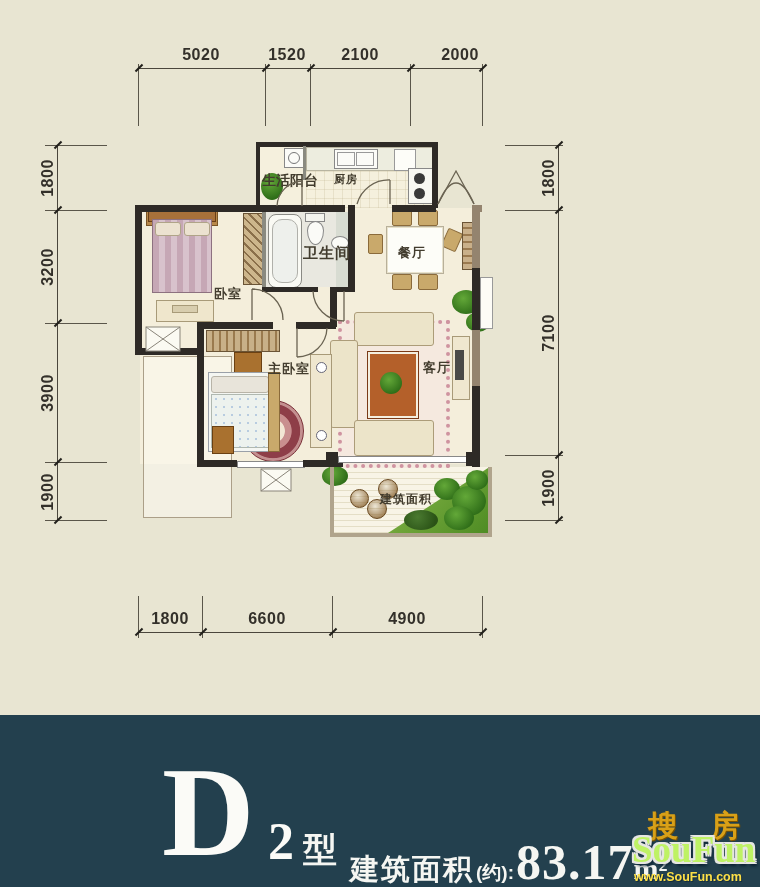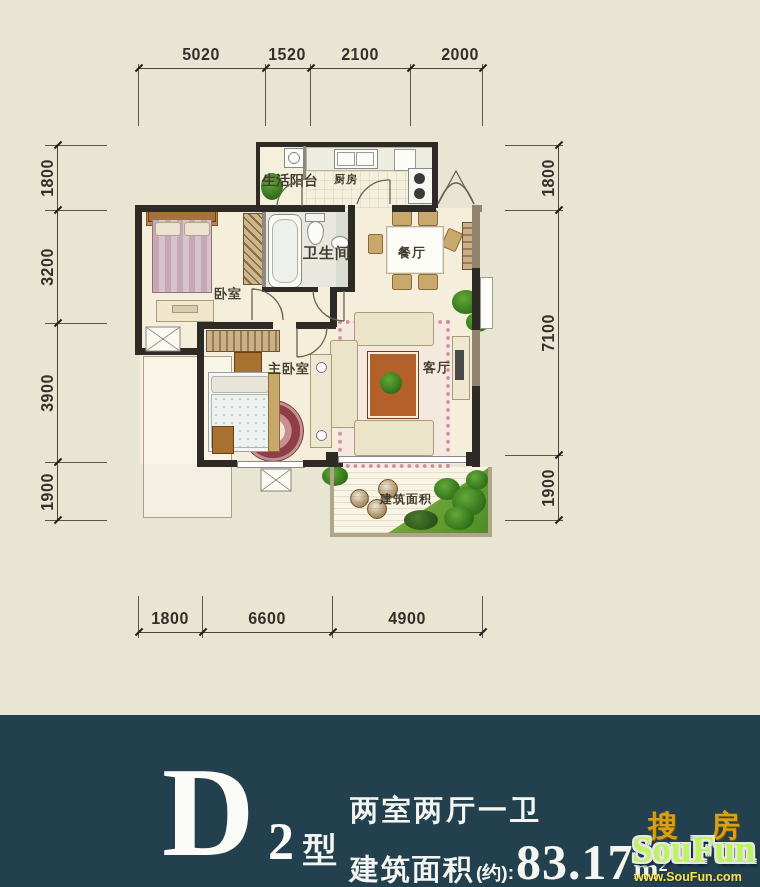--- a/index.html
+++ b/index.html
@@ -254,21 +254,20 @@
   <div class="roomlabel" style="left:214px;top:285px">卧室</div>
   <div class="roomlabel" style="left:268px;top:360px">主卧室</div>
   <div class="roomlabel" style="left:423px;top:359px">客厅</div>
   <div class="roomlabel" style="left:380px;top:491px;font-size:12px">建筑面积</div>
 
 
   <div id="footer">
     <span class="abs serif" style="left:162px;top:33px;font-size:128px;font-weight:bold;line-height:1;color:#fbfbf7">D</span>
     <span class="abs serif" style="left:268px;top:101px;font-size:52px;font-weight:bold;line-height:1;color:#fbfbf7">2</span>
     <span class="abs" style="left:303px;top:117px;font-size:34px;font-weight:bold;line-height:1">型</span>
-    <span class="abs" style="left:350px;top:81px;font-size:29px;font-weight:bold;letter-spacing:3px;line-height:1">两室两厅一卫</span>
     <div class="abs" style="left:350px;top:118px;display:flex;align-items:baseline">
       <span style="font-size:29px;font-weight:bold;letter-spacing:2px">建筑面积</span>
       <span style="font-size:19px;font-weight:bold;padding:0 2px">(约):</span>
       <span class="serif" style="font-size:50px;font-weight:bold;letter-spacing:1px">83.17</span>
       <span class="serif" style="font-size:30px;font-weight:bold;margin-left:0">m²</span>
     </div>
     <div class="abs" style="left:628px;top:85px;width:132px;height:87px">
       <span class="abs" style="left:20px;top:6px;font-size:30px;font-weight:bold;color:#d8a018;letter-spacing:32px;white-space:nowrap;text-shadow:1px 1px 0 #7a5200">搜房</span>
       <span class="abs serif" style="left:4px;top:28px;font-size:37px;font-weight:bold;color:#bef264;white-space:nowrap;text-shadow:-2px -2px 0 #e6e6e2,2px -2px 0 #e6e6e2,-2px 2px 0 #e6e6e2,2px 2px 0 #e6e6e2,0 -2px 0 #e6e6e2,0 2px 0 #e6e6e2,-2px 0 0 #e6e6e2,2px 0 0 #e6e6e2,3px 4px 3px #0a2030">SouFun</span>
       <span class="abs" style="left:6px;top:70px;font-size:12.5px;font-weight:bold;color:#fde047;white-space:nowrap;text-shadow:1px 1px 0 #142c3c">www.SouFun.com</span>

